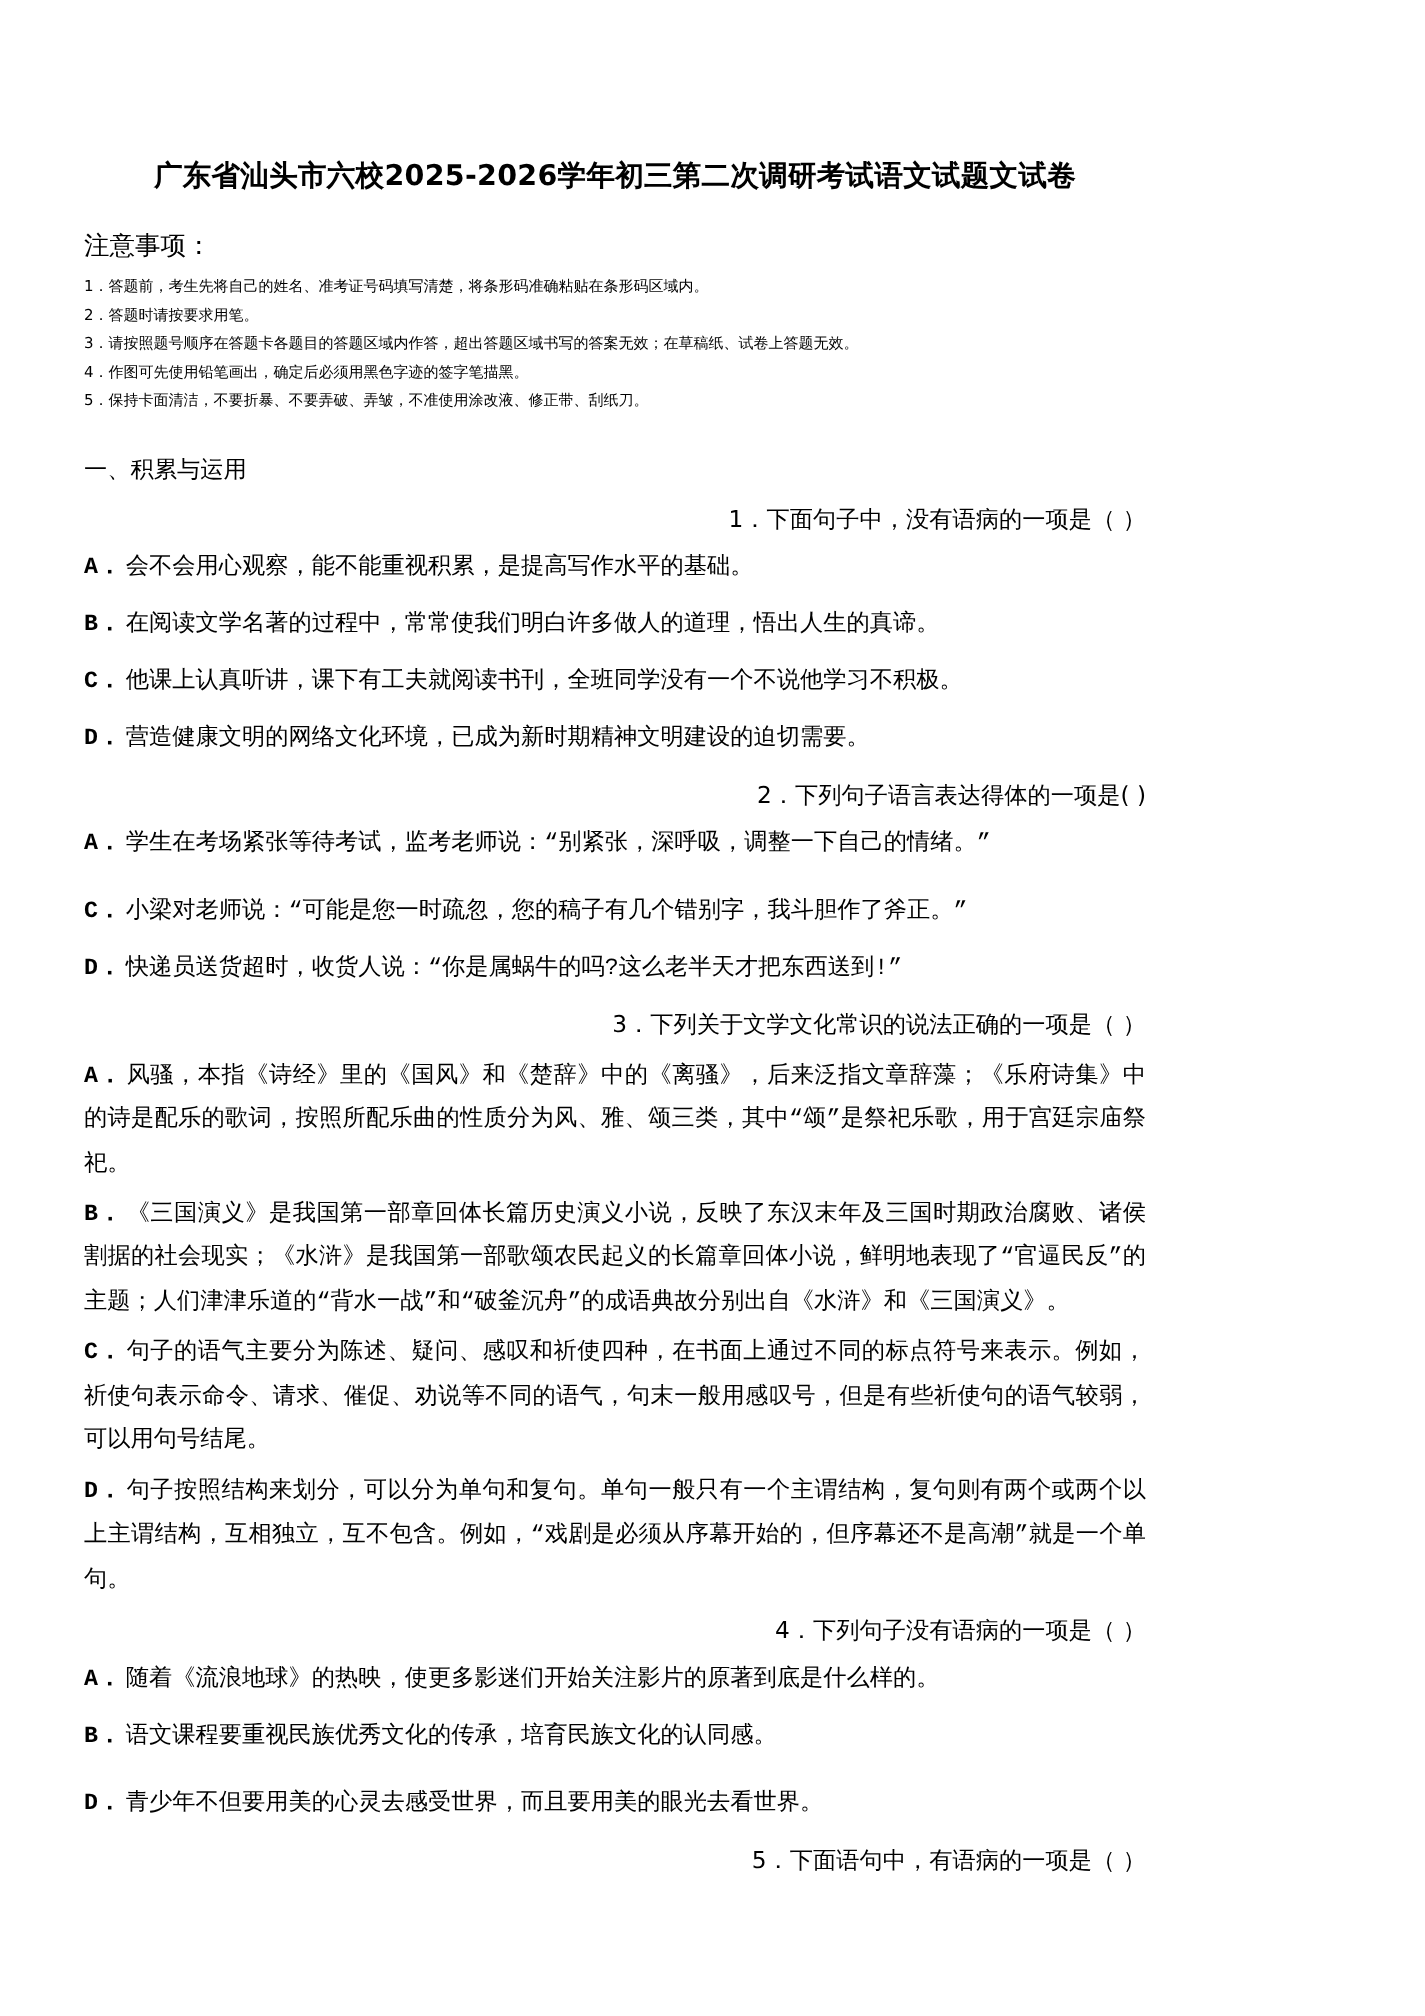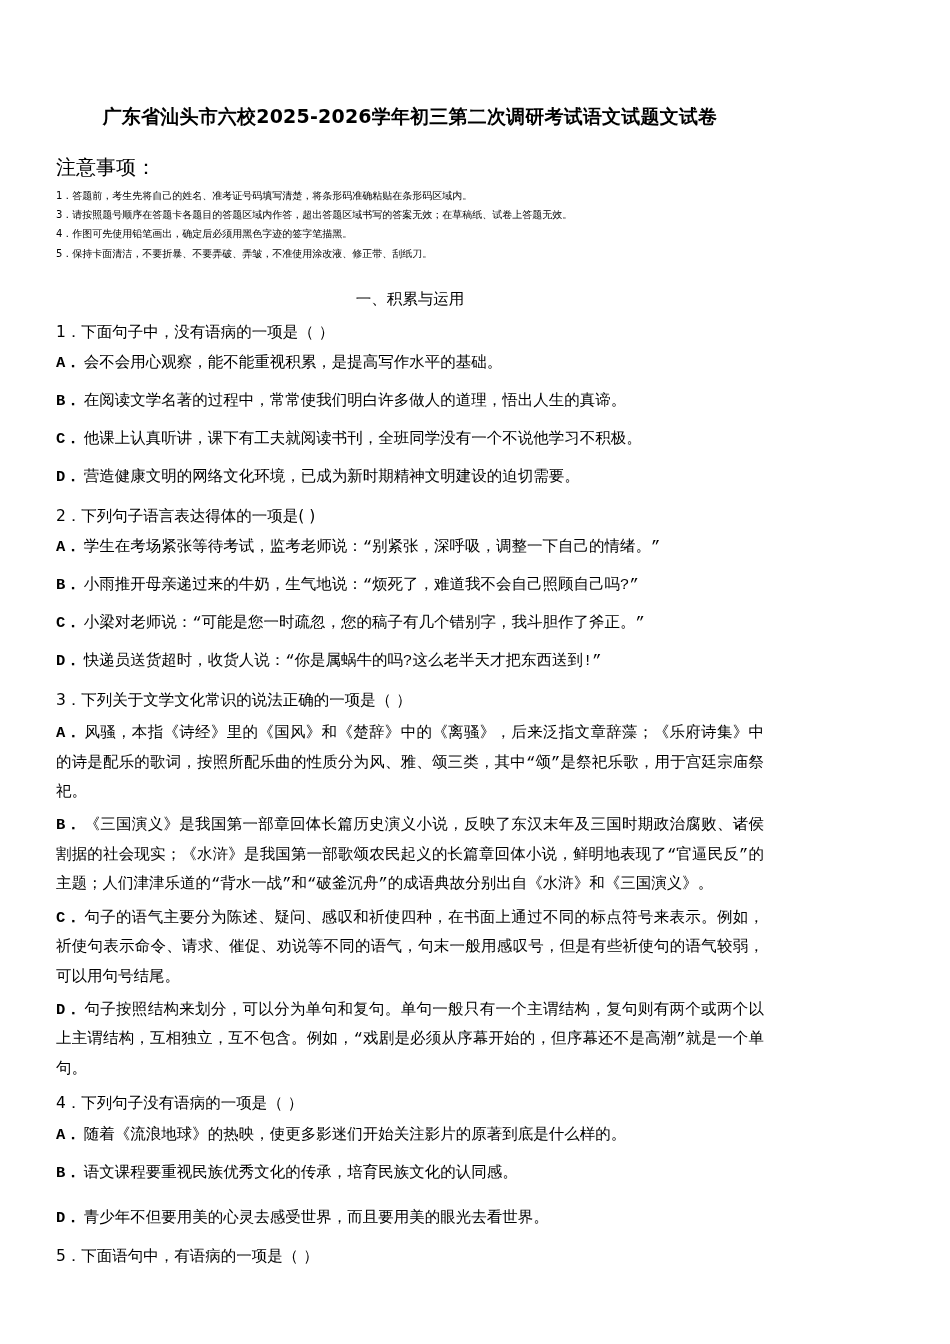--- a/index.html
+++ b/index.html
@@ -21,42 +21,42 @@
   }
   .doc-title {
     font-size: 19px;
     font-weight: bold;
     text-align: center;
     letter-spacing: 0.2px;
     margin: 0 0 22px 0;
     font-family: "DejaVu Sans", "Liberation Sans", sans-serif;
   }
   .notice-heading {
-    font-size: 20px;
+    font-size: 17px;
     margin: 0 0 6px 0;
     line-height: 1.5;
   }
   .notice-item {
     font-size: 10px;
     line-height: 1.62;
     margin: 0 0 3px 0;
   }
   .section-gap {
     height: 22px;
   }
   .section-heading {
     font-size: 15.5px;
     line-height: 1.6;
     margin: 0 0 8px 0;
-    text-align: center;
   }
   .q-stem {
     font-size: 15.5px;
     line-height: 1.65;
     margin: 0 0 6px 0;
+    text-align: right;
   }
   .opt {
     font-size: 15.5px;
     line-height: 1.62;
     margin: 0 0 6px 0;
     text-align: justify;
     font-family: Liberation Mono, monospace;
   }
   .opt-long {
     margin-bottom: 4px;
@@ -73,20 +73,21 @@
 </style>
 </head>
 <body>
 
 <div class="page">
 
   <h1 class="doc-title">广东省汕头市六校2025-2026学年初三第二次调研考试语文试题文试卷</h1>
 
   <p class="notice-heading">注意事项：</p>
   <p class="notice-item">1．答题前，考生先将自己的姓名、准考证号码填写清楚，将条形码准确粘贴在条形码区域内。</p>
+  <p class="notice-item">2．答题时请按要求用笔。</p>
   <p class="notice-item">3．请按照题号顺序在答题卡各题目的答题区域内作答，超出答题区域书写的答案无效；在草稿纸、试卷上答题无效。</p>
   <p class="notice-item">4．作图可先使用铅笔画出，确定后必须用黑色字迹的签字笔描黑。</p>
   <p class="notice-item">5．保持卡面清洁，不要折暴、不要弄破、弄皱，不准使用涂改液、修正带、刮纸刀。</p>
 
   <div class="section-gap"></div>
 
   <p class="section-heading">一、积累与运用</p>
 
   <p class="q-stem">1．下面句子中，没有语病的一项是（      ）</p>
   <p class="opt"><span class="lbl">A．</span><span>会不会用心观察，能不能重视积累，是提高写作水平的基础。</span></p>
@@ -94,21 +95,20 @@
   <p class="opt"><span class="lbl">B．</span><span>在阅读文学名著的过程中，常常使我们明白许多做人的道理，悟出人生的真谛。</span></p>
   <div class="spacer-sm"></div>
   <p class="opt"><span class="lbl">C．</span><span>他课上认真听讲，课下有工夫就阅读书刊，全班同学没有一个不说他学习不积极。</span></p>
   <div class="spacer-sm"></div>
   <p class="opt"><span class="lbl">D．</span><span>营造健康文明的网络文化环境，已成为新时期精神文明建设的迫切需要。</span></p>
   <div class="spacer-sm"></div>
 
   <p class="q-stem">2．下列句子语言表达得体的一项是(    )</p>
   <p class="opt"><span class="lbl">A．</span><span>学生在考场紧张等待考试，监考老师说：“别紧张，深呼吸，调整一下自己的情绪。”</span></p>
   <div class="spacer-sm"></div>
-  <p class="opt"><span class="lbl">B．</span><span>小雨推开母亲递过来的牛奶，生气地说：“烦死了，难道我不会自己照顾自己吗?”</span></p>
   <div class="spacer-sm"></div>
   <p class="opt"><span class="lbl">C．</span><span>小梁对老师说：“可能是您一时疏忽，您的稿子有几个错别字，我斗胆作了斧正。”</span></p>
   <div class="spacer-sm"></div>
   <p class="opt"><span class="lbl">D．</span><span>快递员送货超时，收货人说：“你是属蜗牛的吗?这么老半天才把东西送到!”</span></p>
   <div class="spacer-sm"></div>
 
   <p class="q-stem">3．下列关于文学文化常识的说法正确的一项是（      ）</p>
   <p class="opt opt-long"><span class="lbl">A．</span><span>风骚，本指《诗经》里的《国风》和《楚辞》中的《离骚》，后来泛指文章辞藻；《乐府诗集》中的诗是配乐的歌词，按照所配乐曲的性质分为风、雅、颂三类，其中“颂”是祭祀乐歌，用于宫廷宗庙祭祀。</span></p>
   <p class="opt opt-long"><span class="lbl">B．</span><span>《三国演义》是我国第一部章回体长篇历史演义小说，反映了东汉末年及三国时期政治腐败、诸侯割据的社会现实；《水浒》是我国第一部歌颂农民起义的长篇章回体小说，鲜明地表现了“官逼民反”的主题；人们津津乐道的“背水一战”和“破釜沉舟”的成语典故分别出自《水浒》和《三国演义》。</span></p>
   <p class="opt opt-long"><span class="lbl">C．</span><span>句子的语气主要分为陈述、疑问、感叹和祈使四种，在书面上通过不同的标点符号来表示。例如，祈使句表示命令、请求、催促、劝说等不同的语气，句末一般用感叹号，但是有些祈使句的语气较弱，可以用句号结尾。</span></p>

